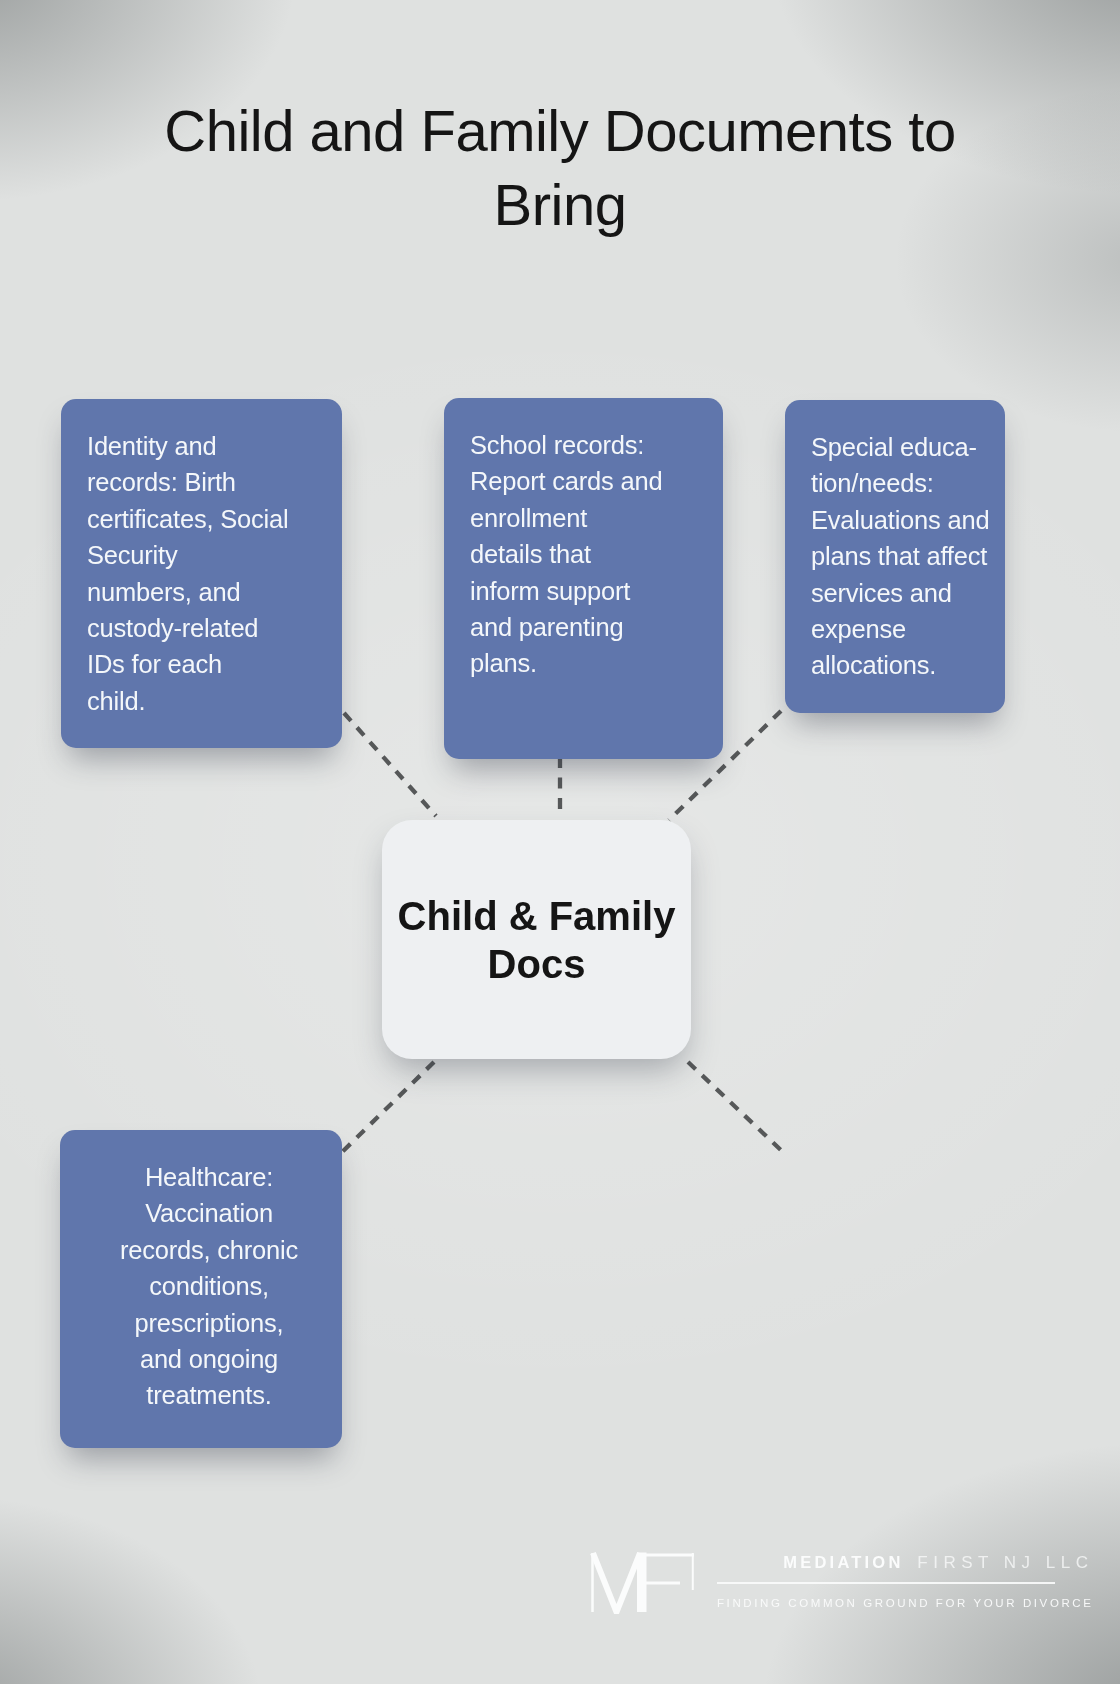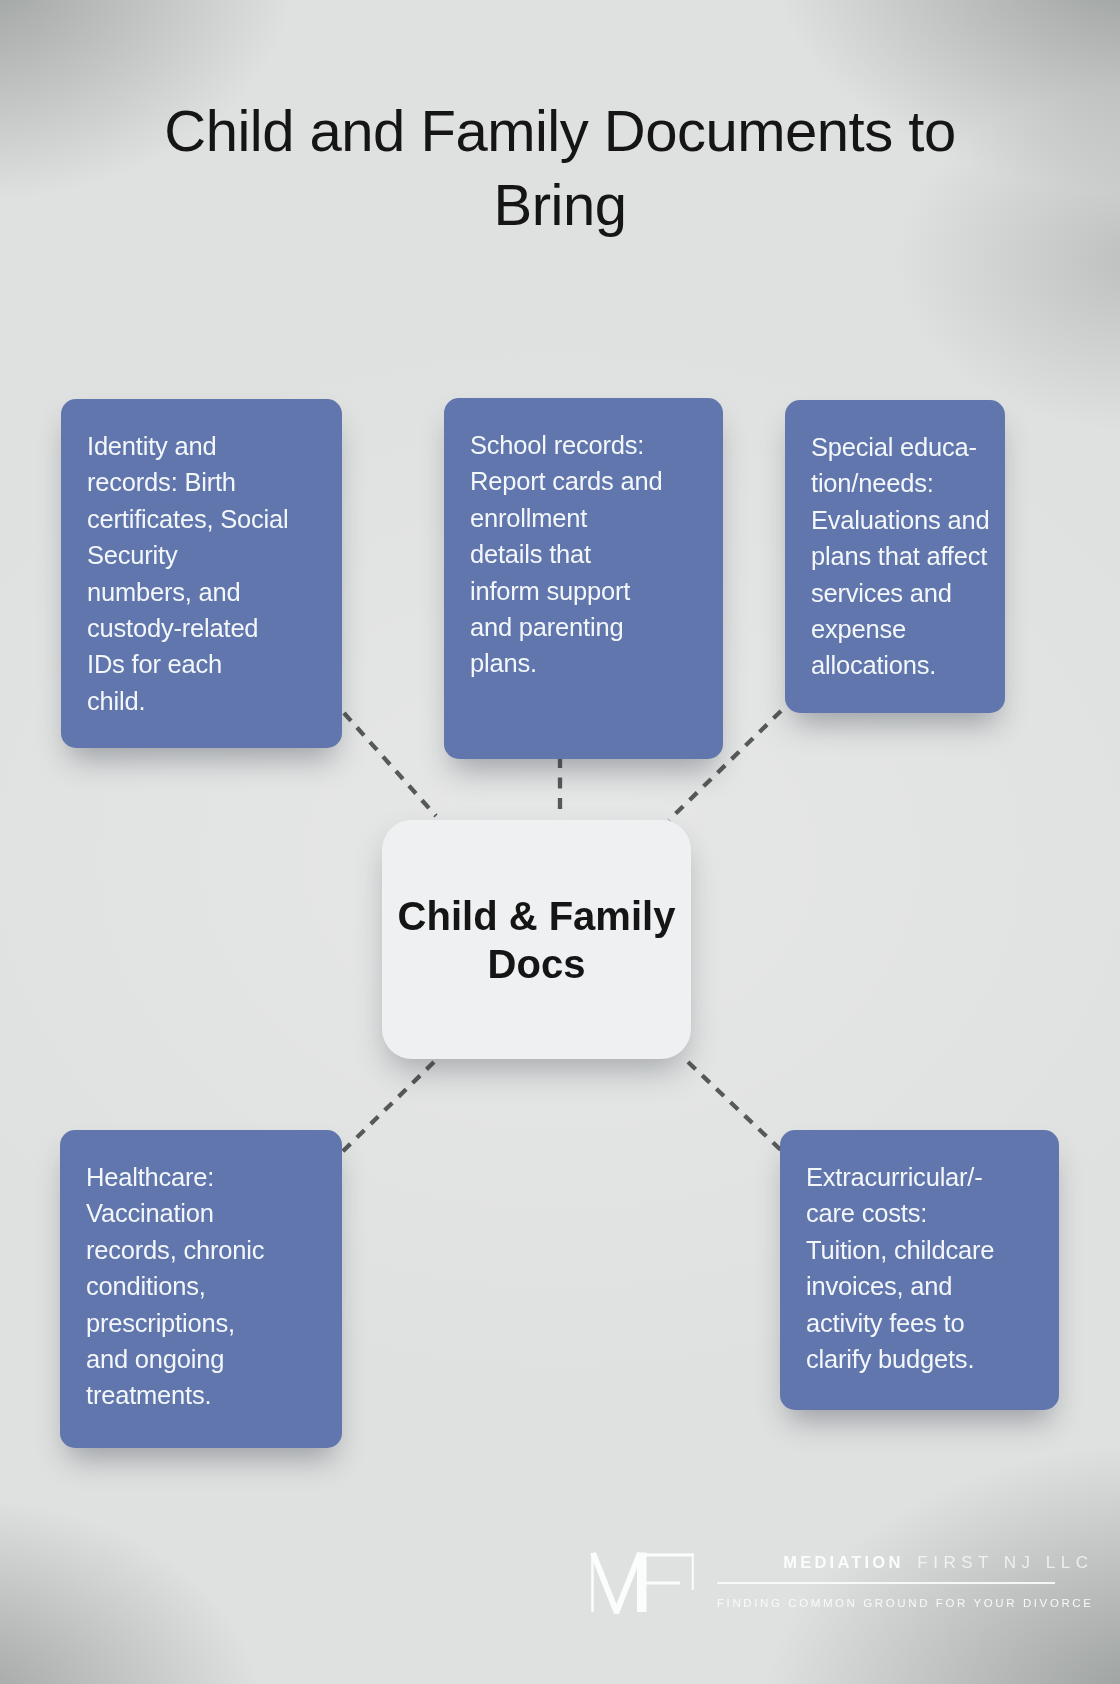--- a/index.html
+++ b/index.html
@@ -50,21 +50,21 @@
     font-size: 25.5px;
     line-height: 36.4px;
     letter-spacing: -0.2px;
     white-space: pre;
     padding: 29px 10px 0 26px;
     box-shadow: 0 18px 30px -8px rgba(50, 55, 70, 0.40);
   }
   .n1 { left: 61px;  top: 399px;  width: 281px; height: 349px; }
   .n2 { left: 424px; top: 398px;  width: 279px; height: 361px; margin-left: 20px; }
   .n3 { left: 785px; top: 400px;  width: 220px; height: 313px; }
-  .n4 { left: 60px;  top: 1130px; width: 282px; height: 318px; }
+  .n4 { left: 60px;  top: 1130px; width: 282px; height: 318px; text-align: center; }
   .n5 { left: 780px; top: 1130px; width: 279px; height: 280px; }
 
   .center-node {
     position: absolute;
     left: 382px; top: 820px;
     width: 309px; height: 239px;
     background: var(--center-fill, #eef0f2);
     color: var(--center-text, #151515);
     border-radius: 30px;
     display: flex;
@@ -156,26 +156,20 @@
 services and
 expense
 allocations.</div>
   <div class="node n4">Healthcare:
 Vaccination
 records, chronic
 conditions,
 prescriptions,
 and ongoing
 treatments.</div>
-  <div class="node n5">Extracurricular/-
-care costs:
-Tuition, childcare
-invoices, and
-activity fees to
-clarify budgets.</div>
 
   <div class="center-node">Child &amp; Family
 Docs</div>
 
   <footer class="logo">
     <svg class="monogram" viewBox="0 0 110 64" fill="none" stroke="currentColor">
       <line x1="2.5" y1="3" x2="2.5" y2="62" stroke-width="2.5"></line>
       <path d="M3 3 L26.5 62 L50 3" stroke-width="6"></path>
       <rect x="47" y="2.5" width="9.5" height="59.5" fill="currentColor" stroke="none"></rect>
       <line x1="56" y1="5" x2="104" y2="5" stroke-width="3"></line>

